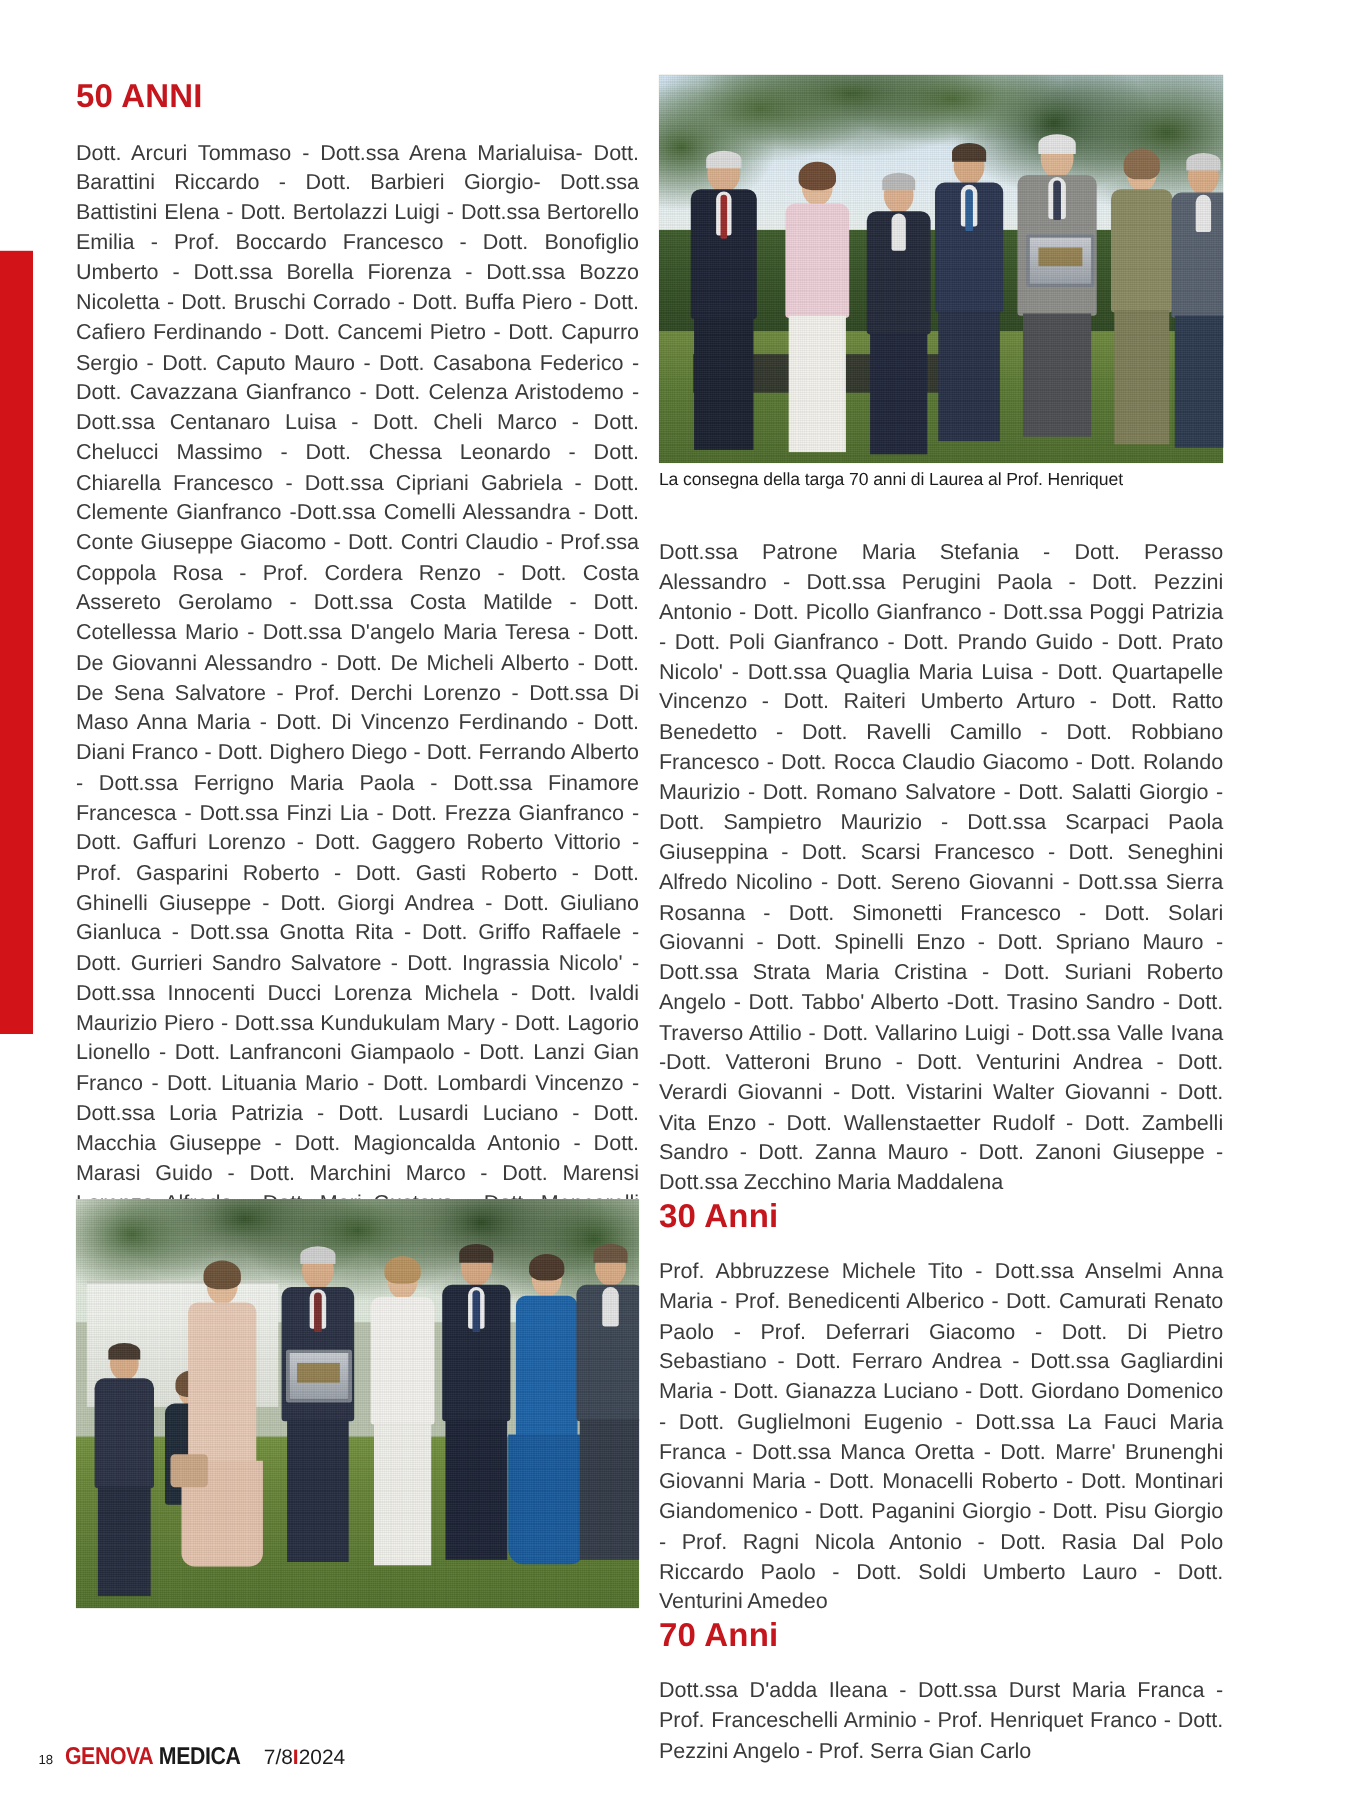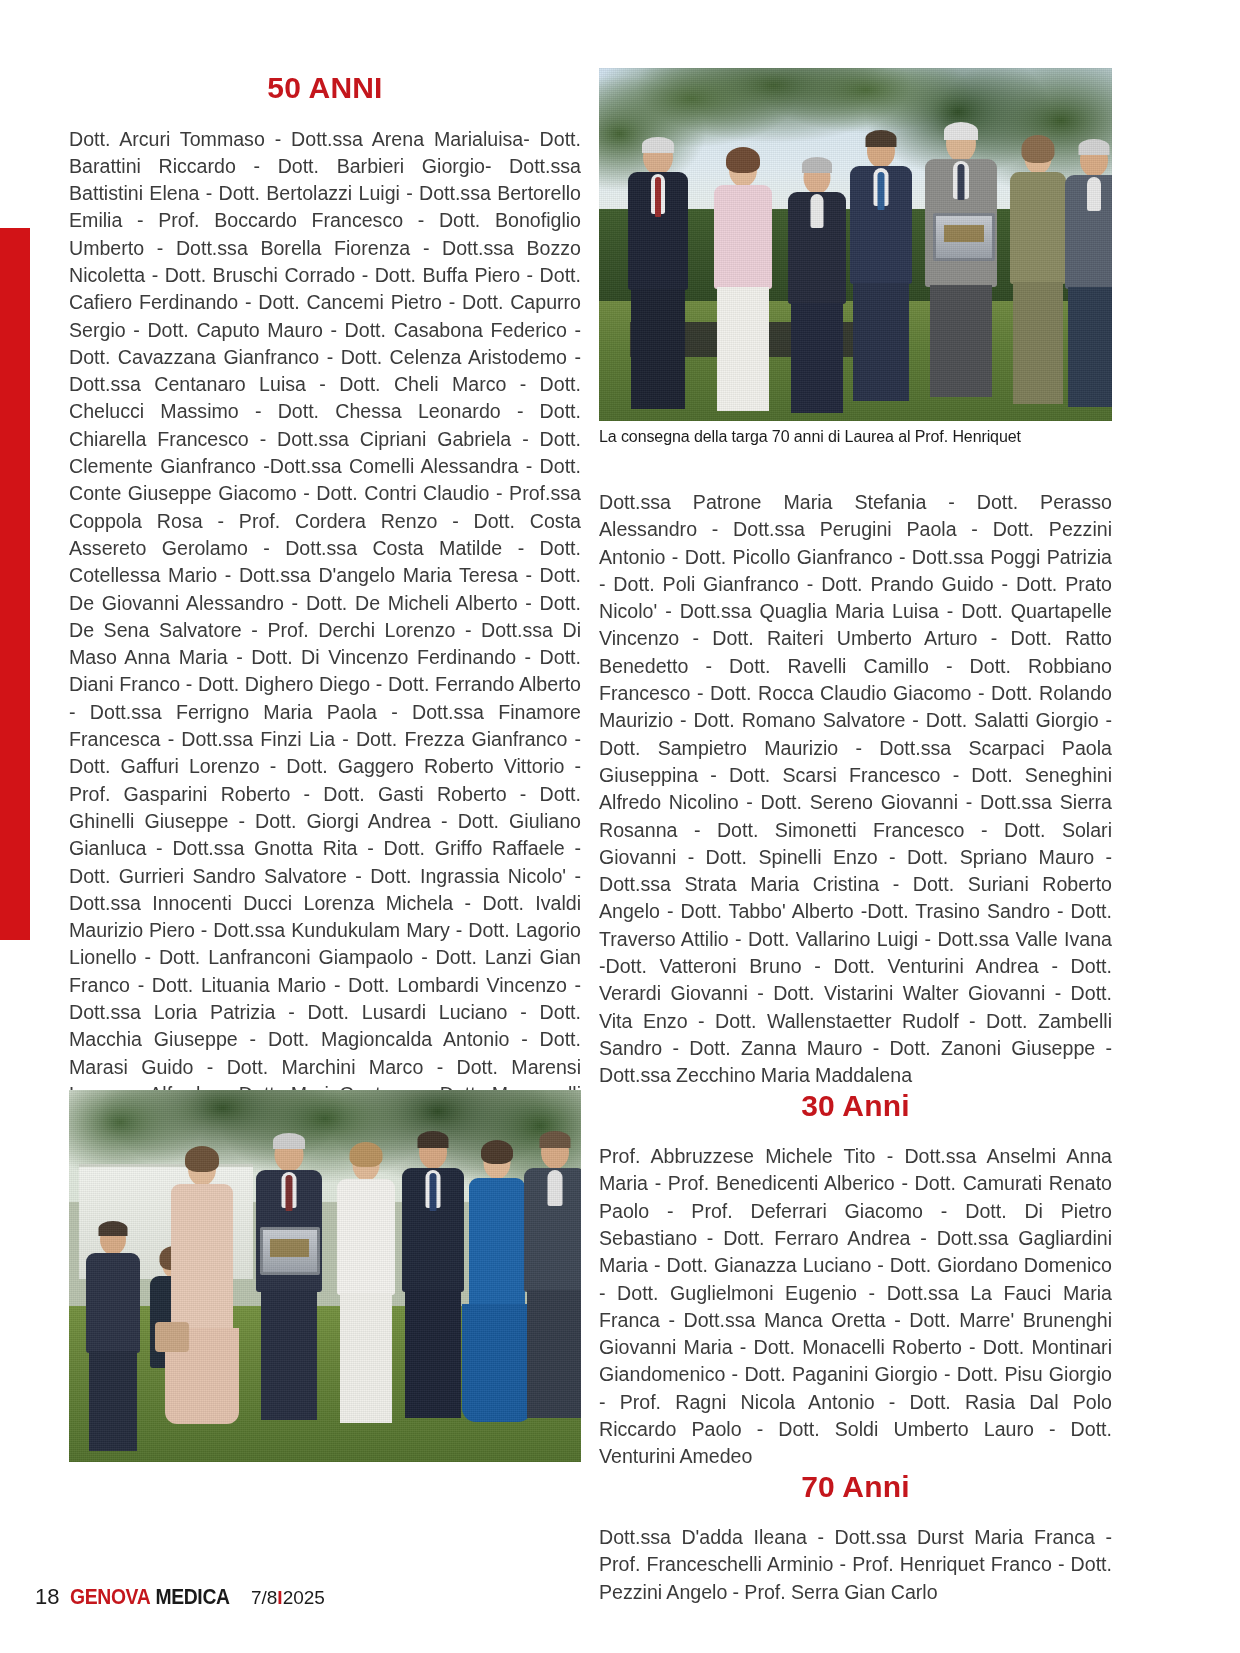--- a/index.html
+++ b/index.html
@@ -47,21 +47,20 @@
   }
 
   
   h2.section-title {
     margin: 0 0 22px 0;
     color: #c4161c;
     font-size: 30px;
     font-weight: bold;
     letter-spacing: 0.2px;
     line-height: 1.05;
-    text-align: center;
   }
   h2.section-title.tight-top { margin-top: 0; }
 
   .sec-60 { margin-top: 44px; }
   .sec-70 { margin-top: 42px; }
 
   
   p.names {
     margin: 0;
     color: #3b3b3b;
@@ -115,21 +114,21 @@
   
   .footer {
     position: absolute;
     left: 35px;
     top: 1584px;
     display: flex;
     align-items: baseline;
     gap: 11px;
   }
   .footer .pagenum {
-    font-size: 22px;
+    font-size: 12px;
     color: #1c1c1c;
     font-weight: normal;
   }
   .footer .brand {
     font-size: 22px;
     font-weight: bold;
     letter-spacing: -0.4px;
     transform: scaleX(0.88);
     transform-origin: left center;
     white-space: nowrap;
@@ -384,17 +383,17 @@
     <div class="grain"></div>
   </div>
 
 
   <div class="footer">
     <span class="pagenum">18</span>
     <span class="brand">
       <span class="g">GENOVA</span><span>&nbsp;</span><span class="m">MEDICA</span>
     </span>
     <span class="issue">
-      <span>7/8</span><span class="sep">I</span><span>2025</span>
+      <span>7/8</span><span class="sep">I</span><span>2024</span>
     </span>
   </div>
 
 </div>
 
 </body></html>

